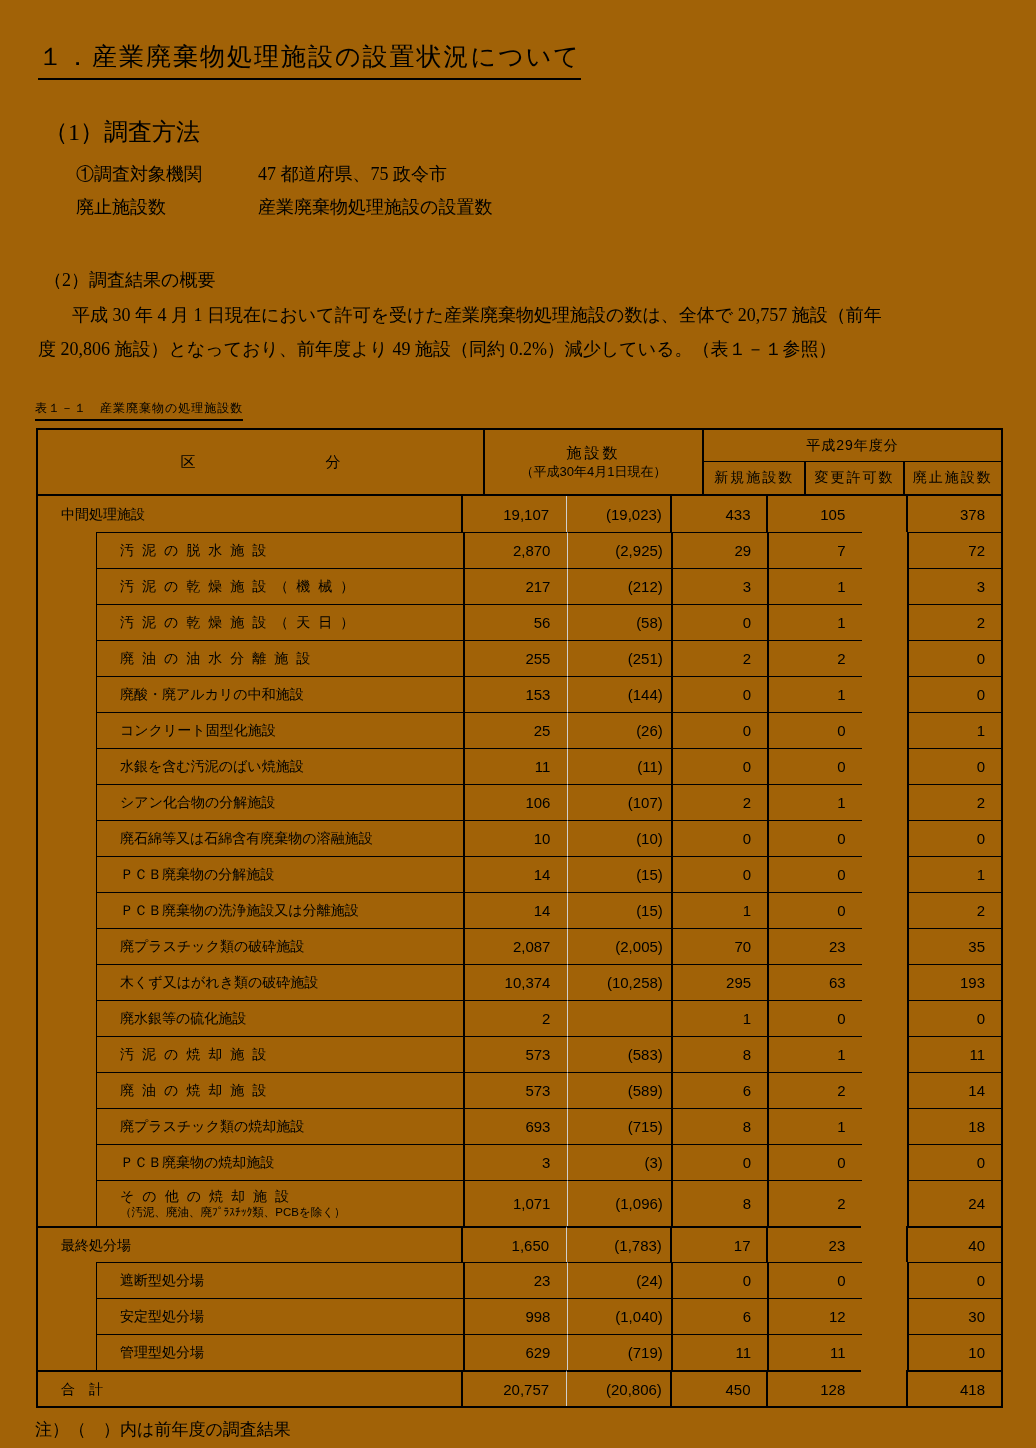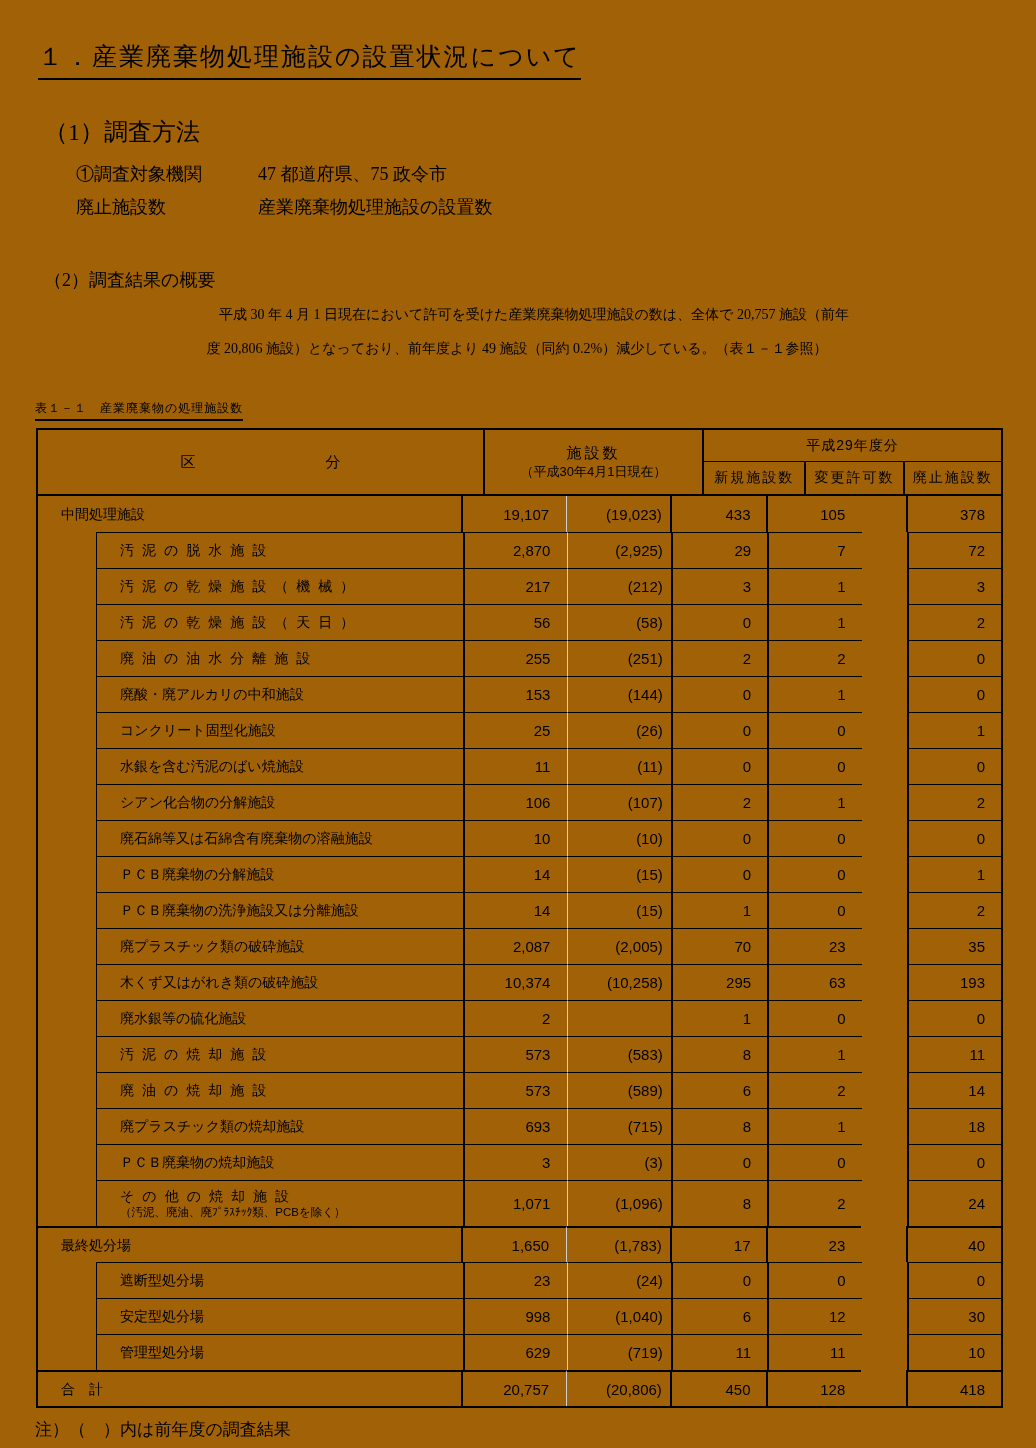--- a/index.html
+++ b/index.html
@@ -12,21 +12,21 @@
   .title{
     display:inline-block;margin:40px 0 0 38px;
     font-size:25px;font-weight:normal;letter-spacing:2px;
     border-bottom:2px solid #000;padding-bottom:5px;
   }
   .sec-heading{margin:36px 0 0 44px;font-size:24px;}
   .kv-list{margin:10px 0 0 76px;}
   .kv-row{display:flex;line-height:33px;font-size:18px;}
   .kv-label{width:182px;flex:none;}
   .sec2-heading{margin:44px 0 0 44px;font-size:18px;}
-  .para{margin:6px 40px 0 38px;font-size:14px;line-height:34px;text-align:center;}
+  .para{margin:6px 40px 0 38px;font-size:18px;line-height:34px;}
   .para .line1{text-indent:34px;}
   .table-caption{
     display:inline-block;margin:34px 0 0 35px;font-size:12px;
     border-bottom:2px solid #000;padding-bottom:2px;letter-spacing:1px;
   }
   .note{margin:10px 0 0 35px;font-size:17px;}
 
   
   .ftable{
     margin:7px 0 0 36px;width:963px;border:2px solid #000;

